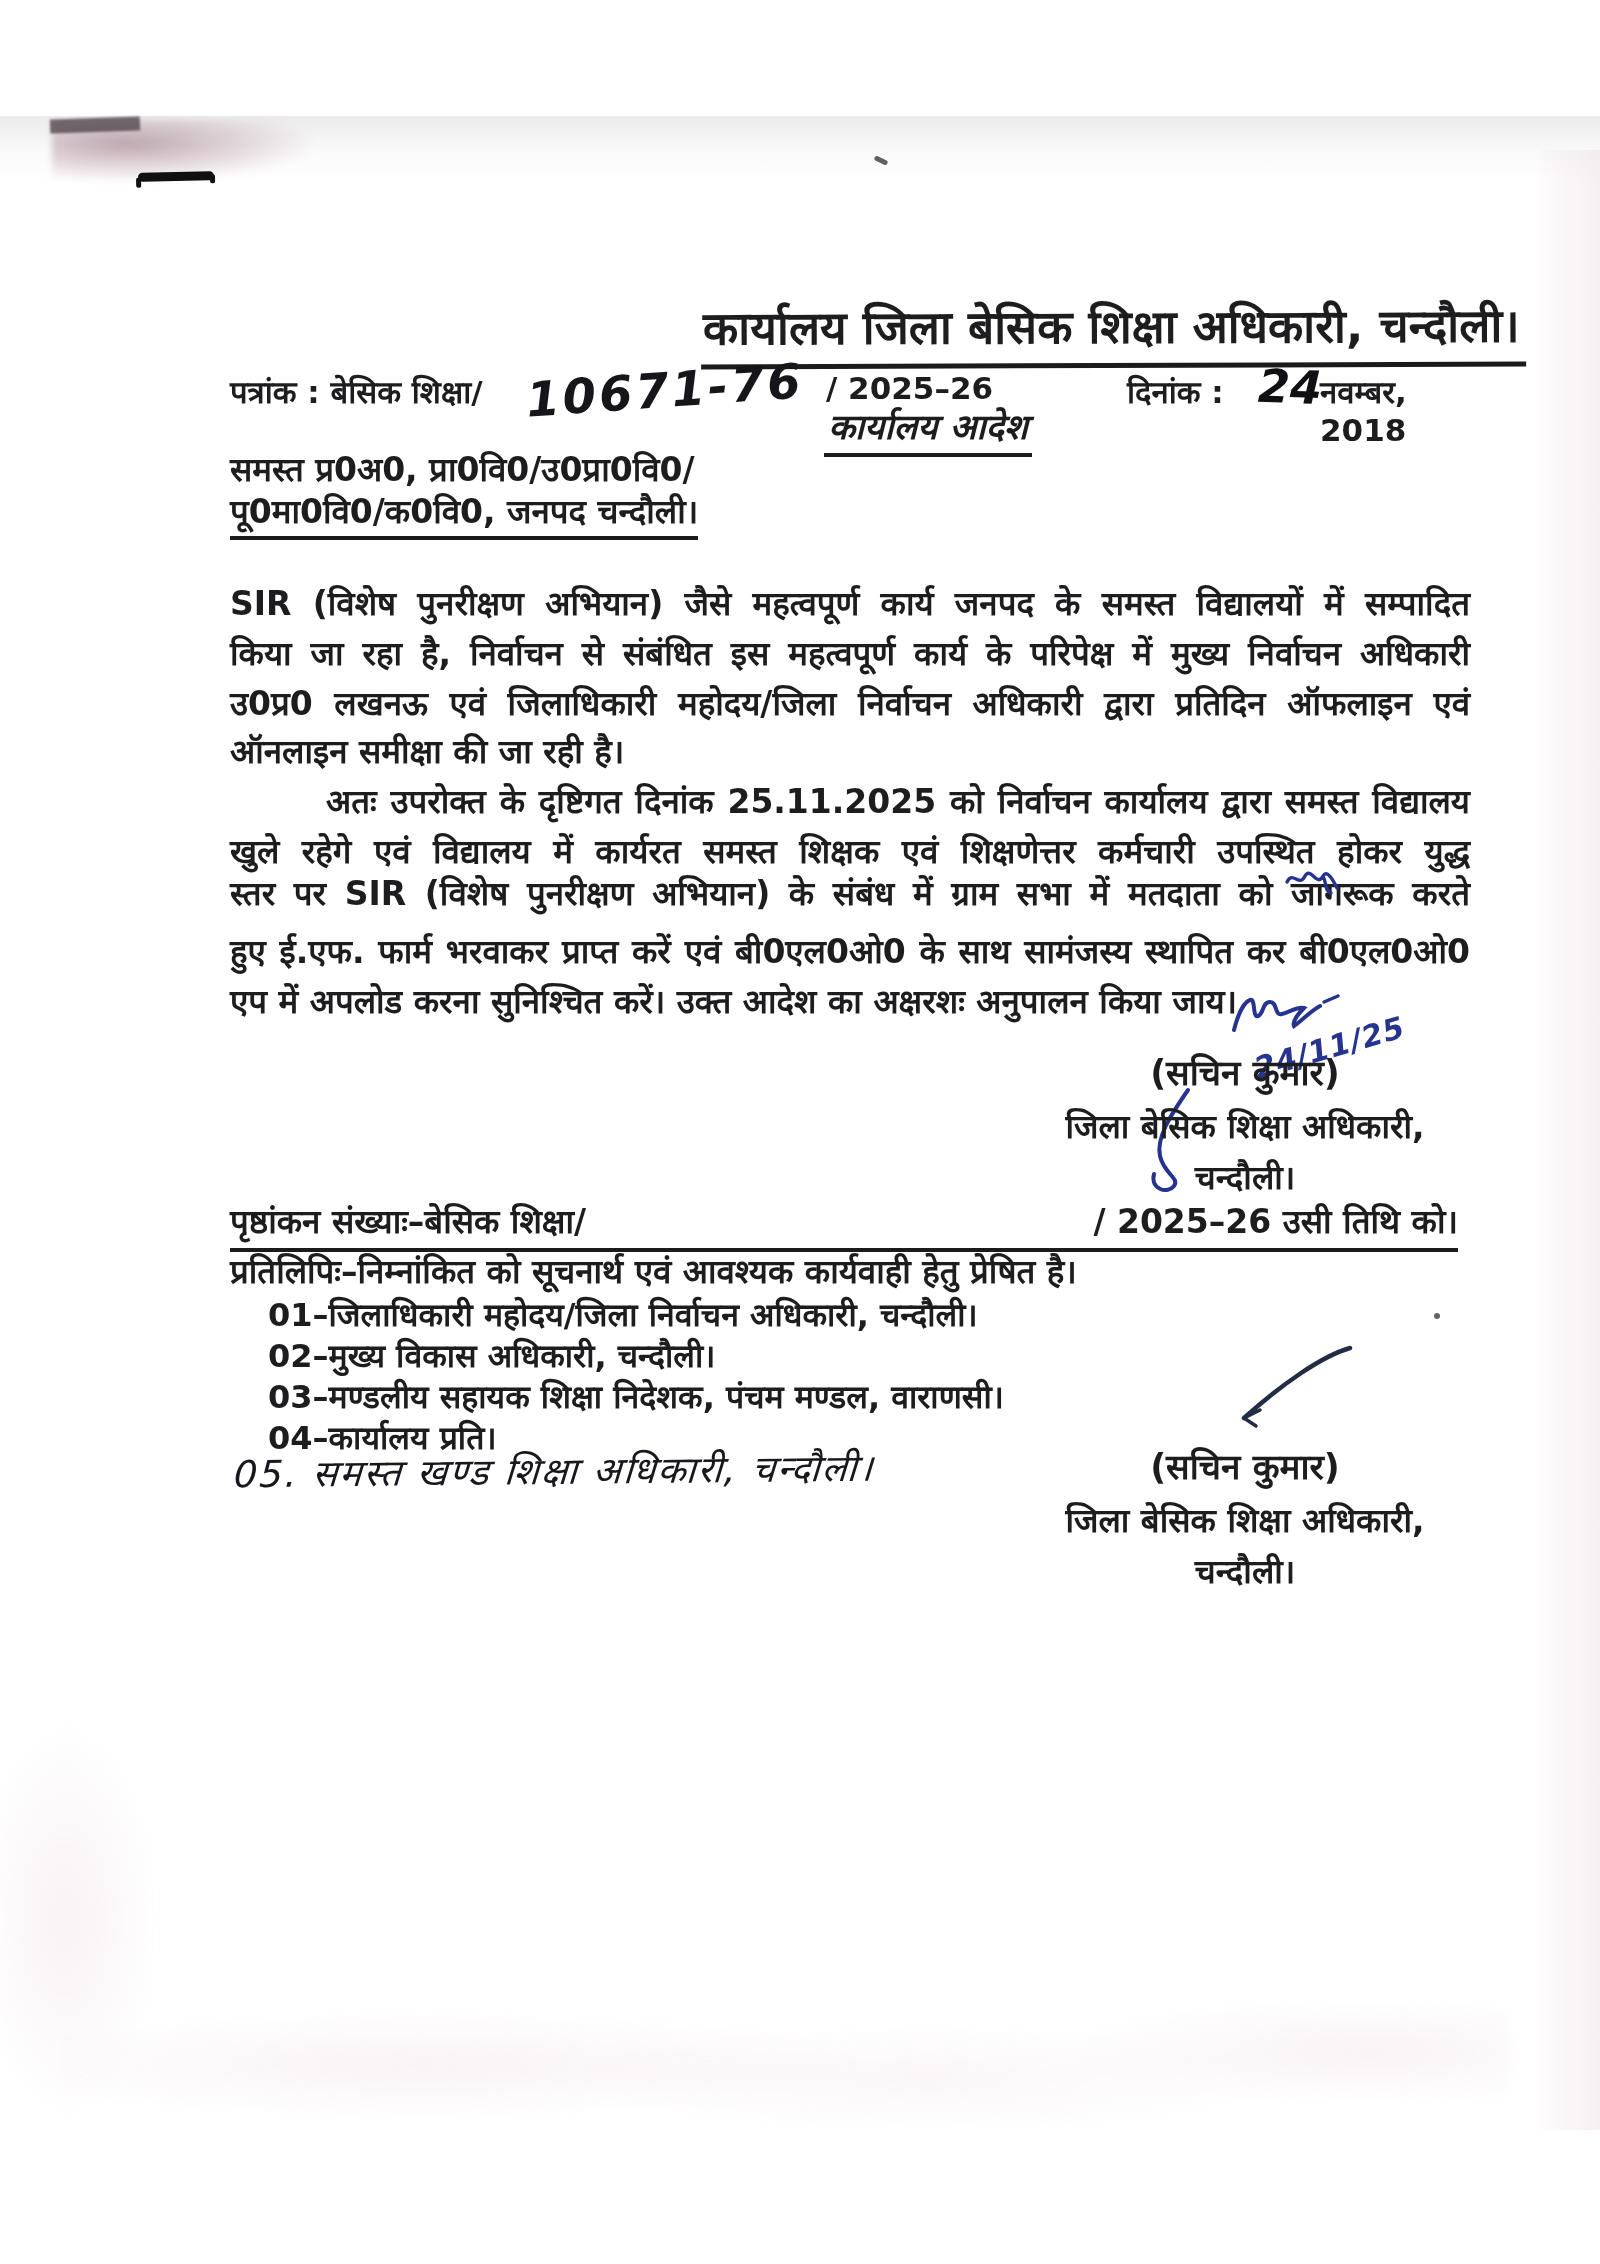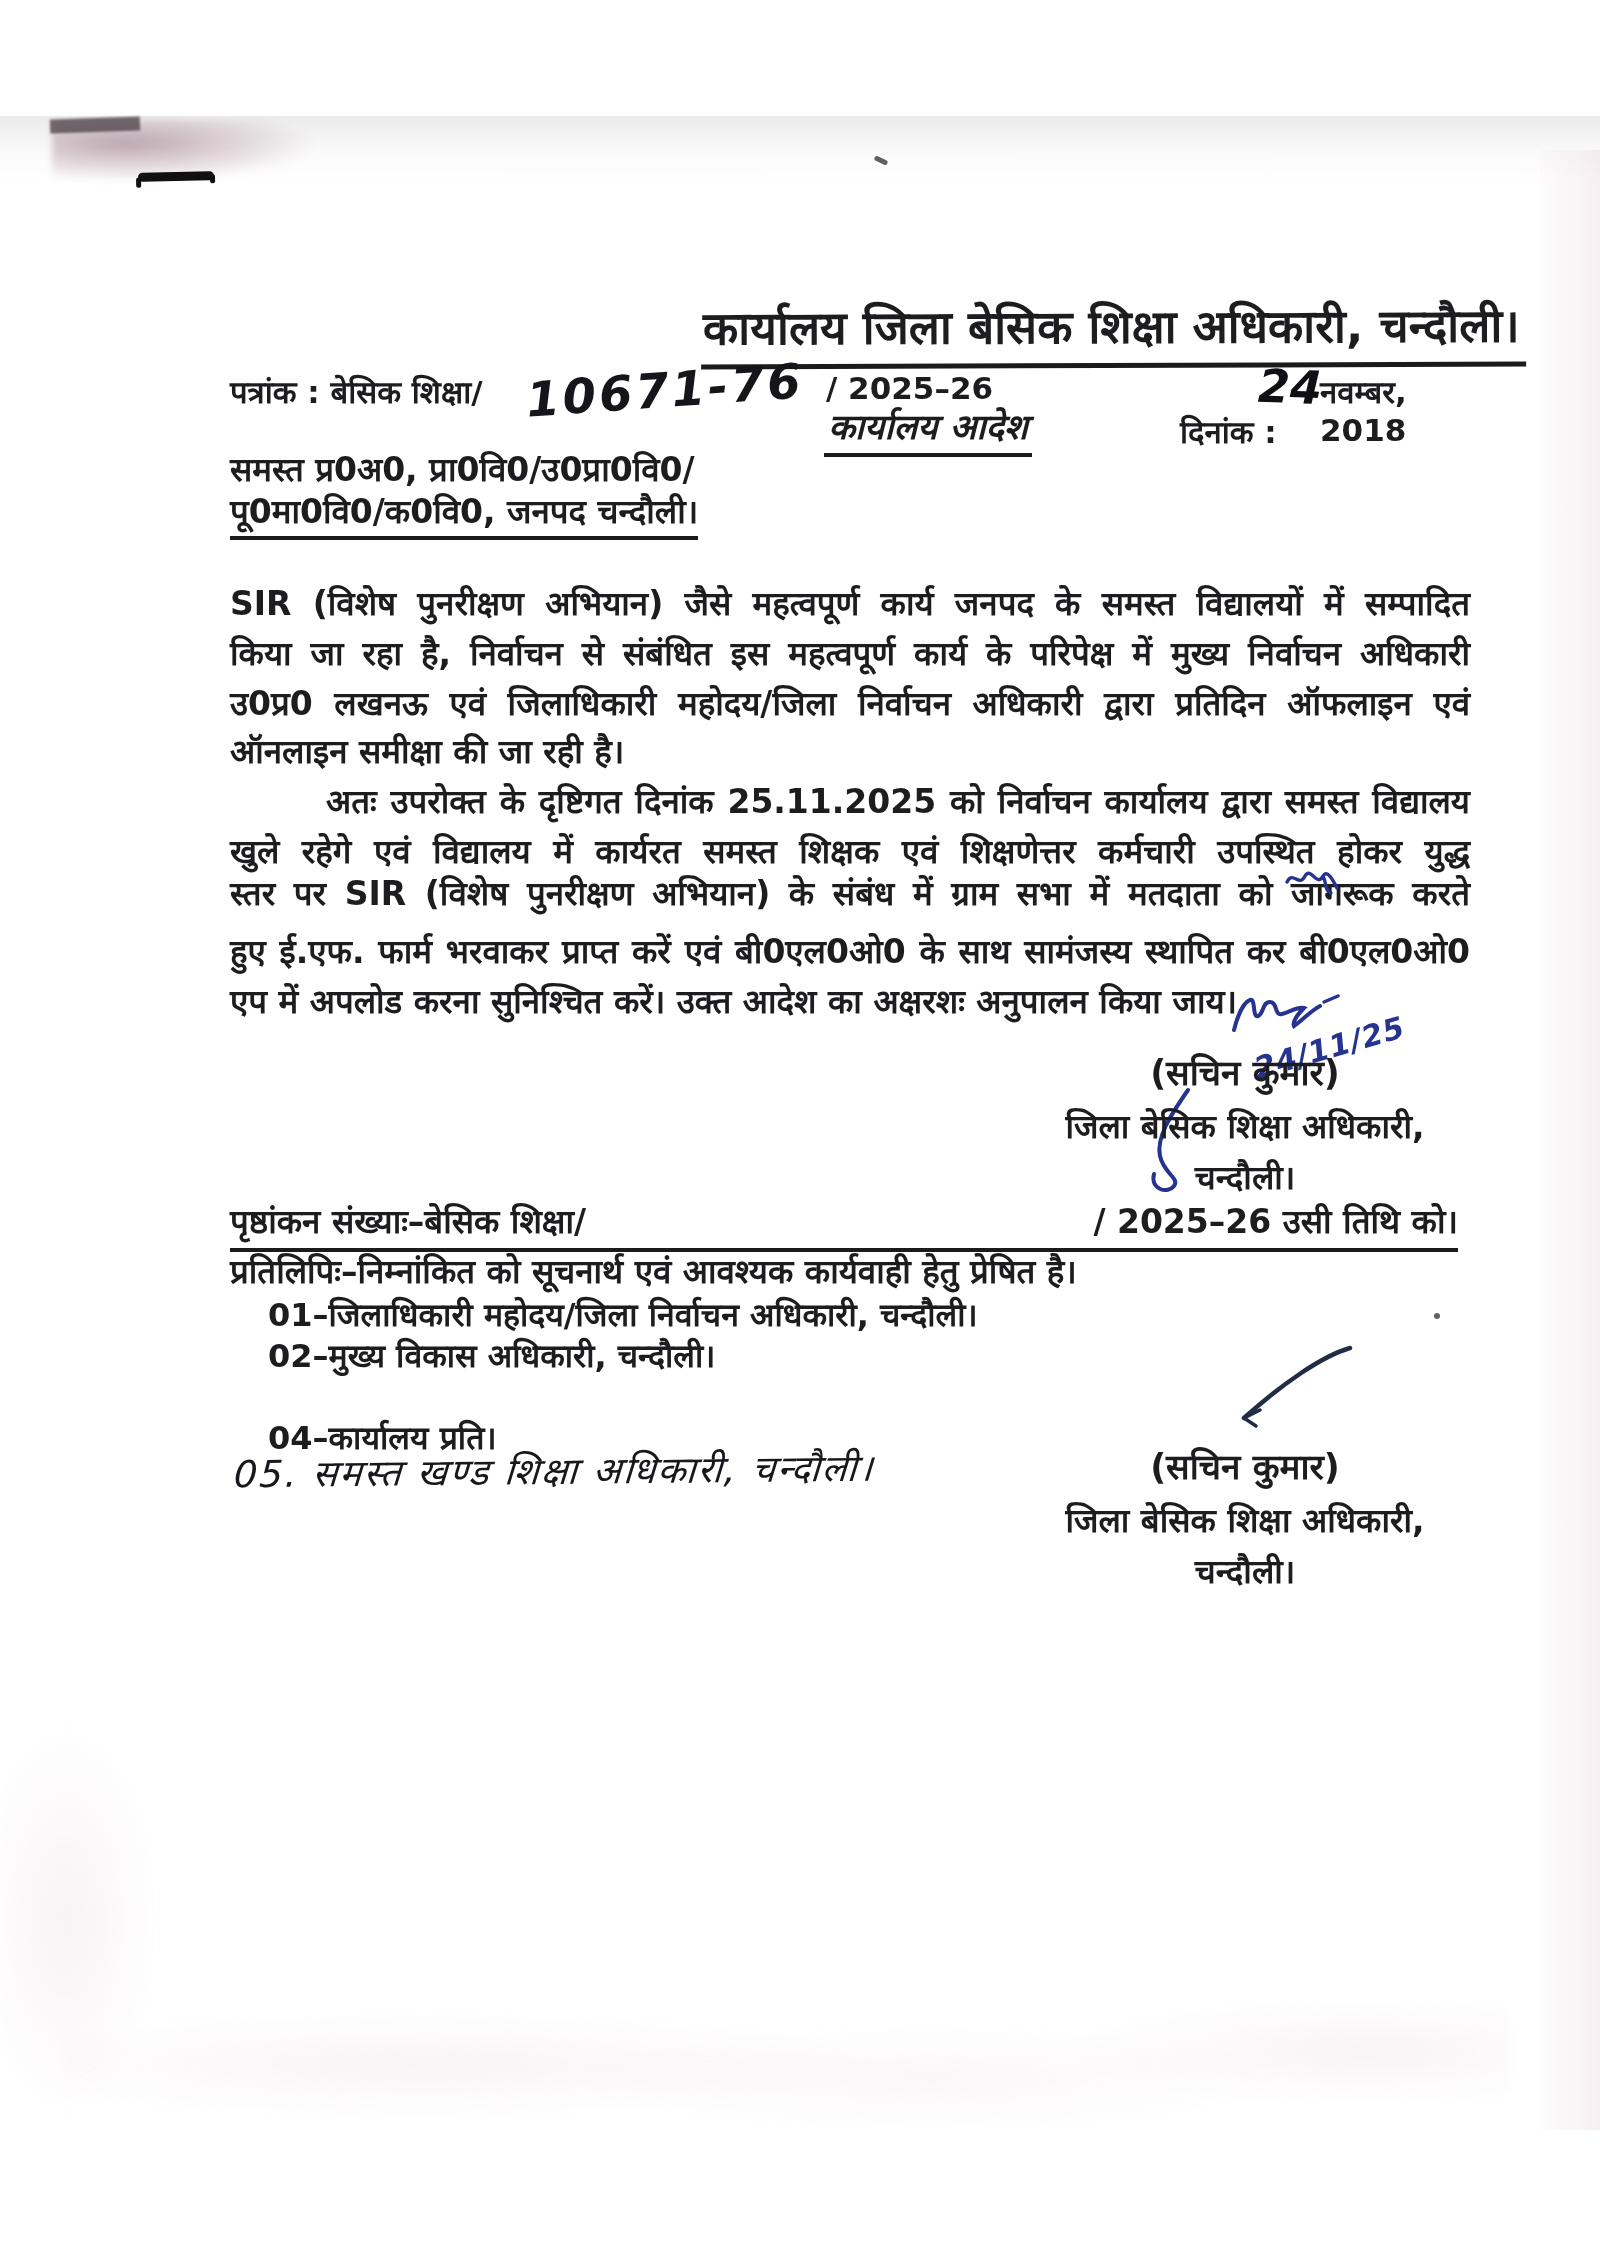--- a/index.html
+++ b/index.html
@@ -27,21 +27,21 @@
   .speck{width:6px;height:6px;border-radius:50%;background:#3a3a3a;opacity:.8;}
   
   .title{left:230px;top:294px;width:1240px;text-align:right;padding-left:56px;}
   .title span{display:inline-block;font-size:46px;font-weight:700;border-bottom:5px solid #1b1b1b;
               padding:0 6px 7px 2px;transform:rotate(-0.2deg);}
   .refline{left:230px;top:364px;width:1240px;height:76px;font-size:31px;}
   .refline .lbl{position:absolute;left:0;top:6px;}
   .hw-number{position:absolute;left:296px;top:-2px;font-size:48px;font-weight:600;font-style:italic;
              letter-spacing:3px;transform:rotate(-4deg);color:#15151a;}
   .refline .year{position:absolute;left:596px;top:6px;}
-  .refline .datelbl{position:absolute;left:950px;top:6px;margin-top:40px;}
+  .refline .datelbl{position:absolute;left:897px;top:6px;}
   .hw-date{position:absolute;left:1028px;top:-4px;font-size:46px;font-weight:700;font-style:italic;color:#101014;transform:rotate(2deg);}
   .refline .daterest{position:absolute;left:1090px;top:6px;font-weight:700;}
   .orderhead{left:230px;top:402px;width:1240px;text-align:center;padding-left:78px;}
   .orderhead span{display:inline-block;font-size:35px;font-weight:700;border-bottom:4px solid #1b1b1b;padding:0 4px 4px 4px;font-style:italic;}
   .addr1{left:230px;top:446px;font-size:33px;font-weight:700;}
   .addr2{left:230px;top:488px;font-size:33px;font-weight:700;}
   .addr2 span{display:inline-block;border-bottom:4px solid #1b1b1b;padding-bottom:3px;}
   .pline{left:230px;width:1240px;height:50px;font-size:33px;line-height:44px;
          text-align:justify;text-align-last:justify;white-space:normal;}
   .pline.last{text-align-last:left;}
@@ -129,20 +129,21 @@
   <div class="abs endorse dev">
     <span>पृष्ठांकन संख्याः–बेसिक शिक्षा/</span>
     <span class="gap"></span>
     <span>/ 2025–26 उसी तिथि को।</span>
   </div>
 
   <div class="abs copyline dev">प्रतिलिपिः–निम्नांकित को सूचनार्थ एवं आवश्यक कार्यवाही हेतु प्रेषित है।</div>
 
   <div class="abs copyitem dev" style="top:1292px;">01–जिलाधिकारी महोदय/जिला निर्वाचन अधिकारी, चन्दौली।</div>
   <div class="abs copyitem dev" style="top:1333px;">02–मुख्य विकास अधिकारी, चन्दौली।</div>
+  <div class="abs copyitem dev" style="top:1374px;">03–मण्डलीय सहायक शिक्षा निदेशक, पंचम मण्डल, वाराणसी।</div>
   <div class="abs copyitem dev" style="top:1415px;">04–कार्यालय प्रति।</div>
 
   <div class="abs hw-copy">05. समस्त खण्ड शिक्षा अधिकारी, चन्दौली।</div>
 
   <svg class="pen" style="left:1222px;top:1340px;" width="135" height="100" viewBox="0 0 135 100">
     <path d="M128 8 C100 16 60 44 22 78" fill="none" stroke="#232c45" stroke-width="4.5" stroke-linecap="round"></path>
     <path d="M22 78 L38 70 M22 78 L34 86" fill="none" stroke="#232c45" stroke-width="3.5" stroke-linecap="round"></path>
   </svg>
   <div class="abs sig" style="top:1442px;">
     <div class="sig-name dev">(सचिन कुमार)</div>

